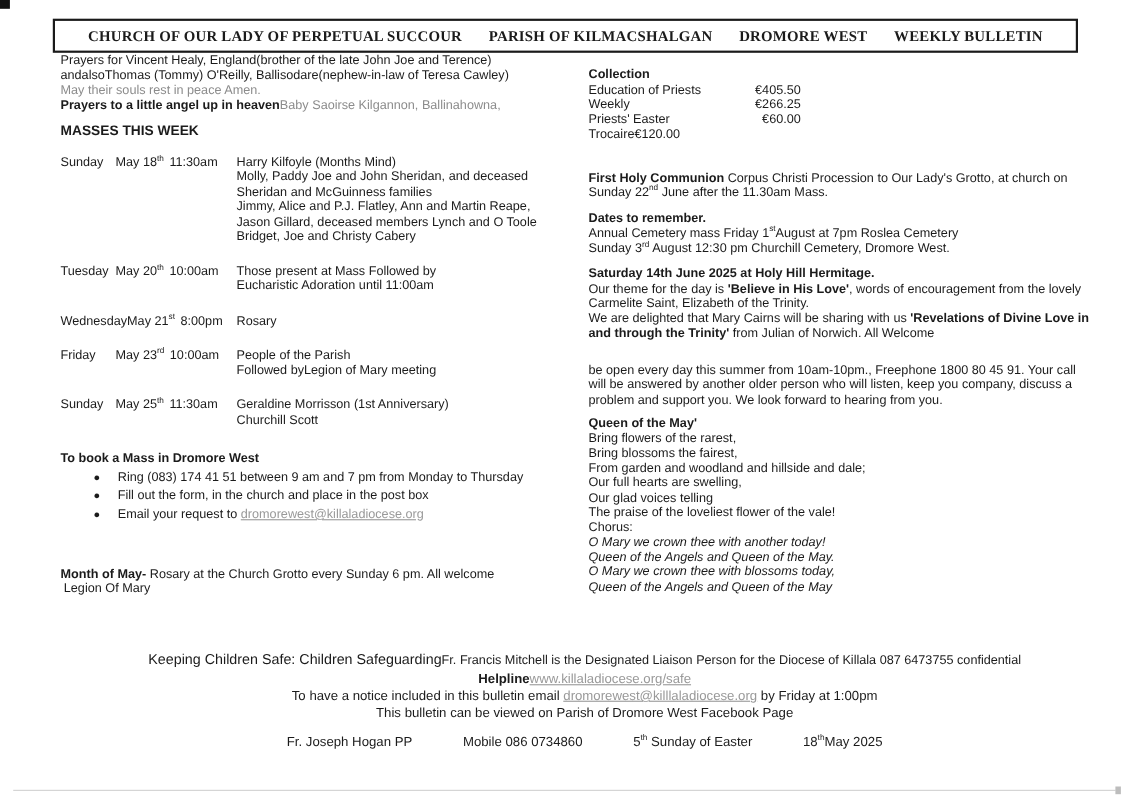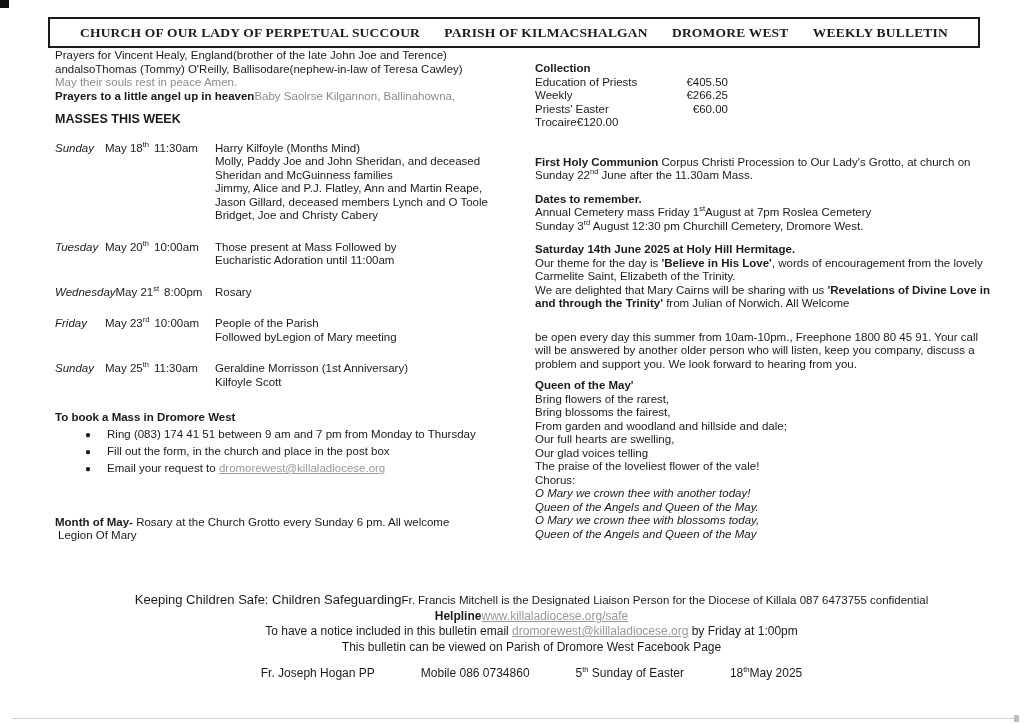--- a/index.html
+++ b/index.html
@@ -31,21 +31,21 @@
   sup { font-size:7.5px; line-height:0; vertical-align:super; }
   .link { color:#999; text-decoration:underline; cursor:pointer; }
   .it { font-style:italic; }
 
   .masses-title { font-weight:bold; font-size:12.5px; margin-top:10px; }
   .mass-row { display:flex; margin-top:0; }
   .mass-row + .mass-row { }
   .mr0 { margin-top:15px; }
   .mrN { margin-top:18px; }
   .mass-left { width:160px; flex:0 0 160px; }
-  .mass-day { display:inline-block; min-width:50px;font-style:italic; }
+  .mass-day { display:inline-block; min-width:50px; }
   .mass-time { margin-left:5px; }
   .mass-desc { flex:1; }
 
   .booking { margin-top:22px; }
   .bullet-row { display:flex; margin-top:3.5px; }
   .bullet-dot { margin-left:30px; margin-right:16px; font-size:10px; }
   .month-may { margin-top:40px; }
   .month-may .l2 { padding-left:3px; }
 
   .coll-row { display:flex; }
@@ -127,21 +127,21 @@
         <div>Followed byLegion of Mary meeting</div>
       </div>
     </div>
 
     <div class="mass-row mrN">
       <div class="mass-left">
         <span class="mass-day">Sunday</span><span>May 25</span><sup>th</sup><span class="mass-time">11:30am</span>
       </div>
       <div class="mass-desc">
         <div>Geraldine Morrisson (1st Anniversary)</div>
-        <div>Kilfoyle Scott</div>
+        <div>Churchill Scott</div>
       </div>
     </div>
 
     <div class="booking">
       <div class="b">To book a Mass in Dromore West</div>
       <div class="bullet-row">
         <span class="bullet-dot">●</span>
         <span>Ring (083) 174 41 51 between 9 am and 7 pm from Monday to Thursday</span>
       </div>
       <div class="bullet-row">

